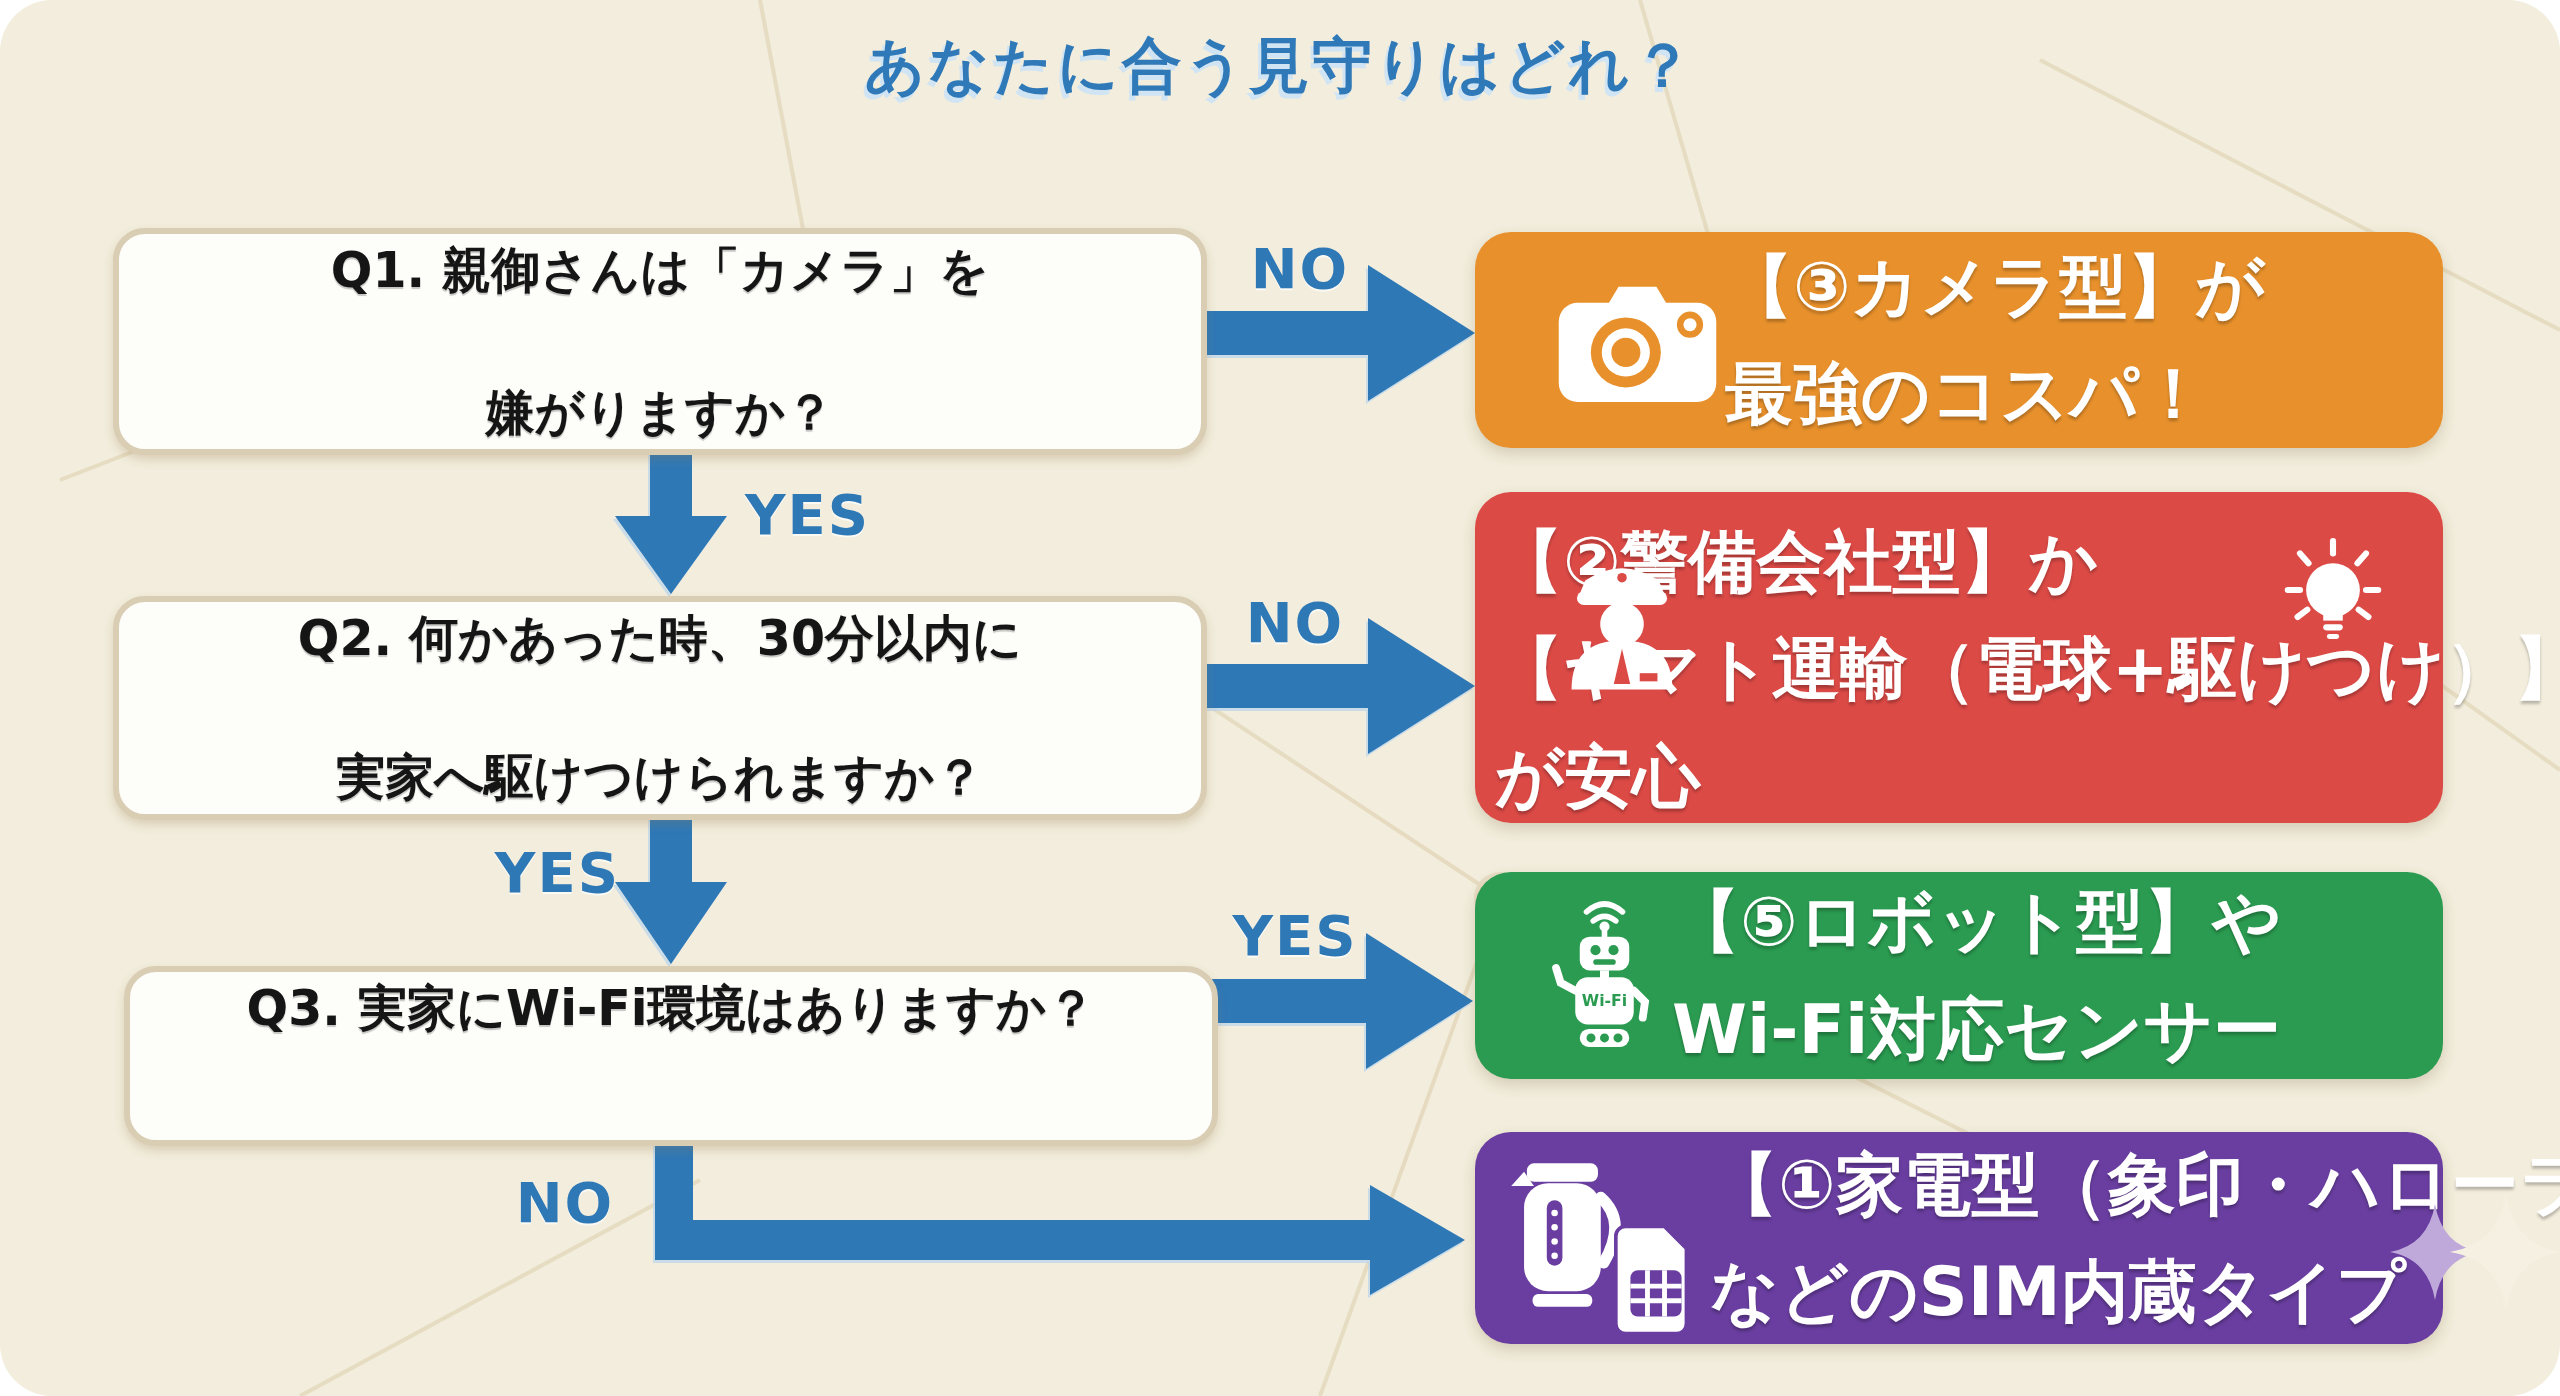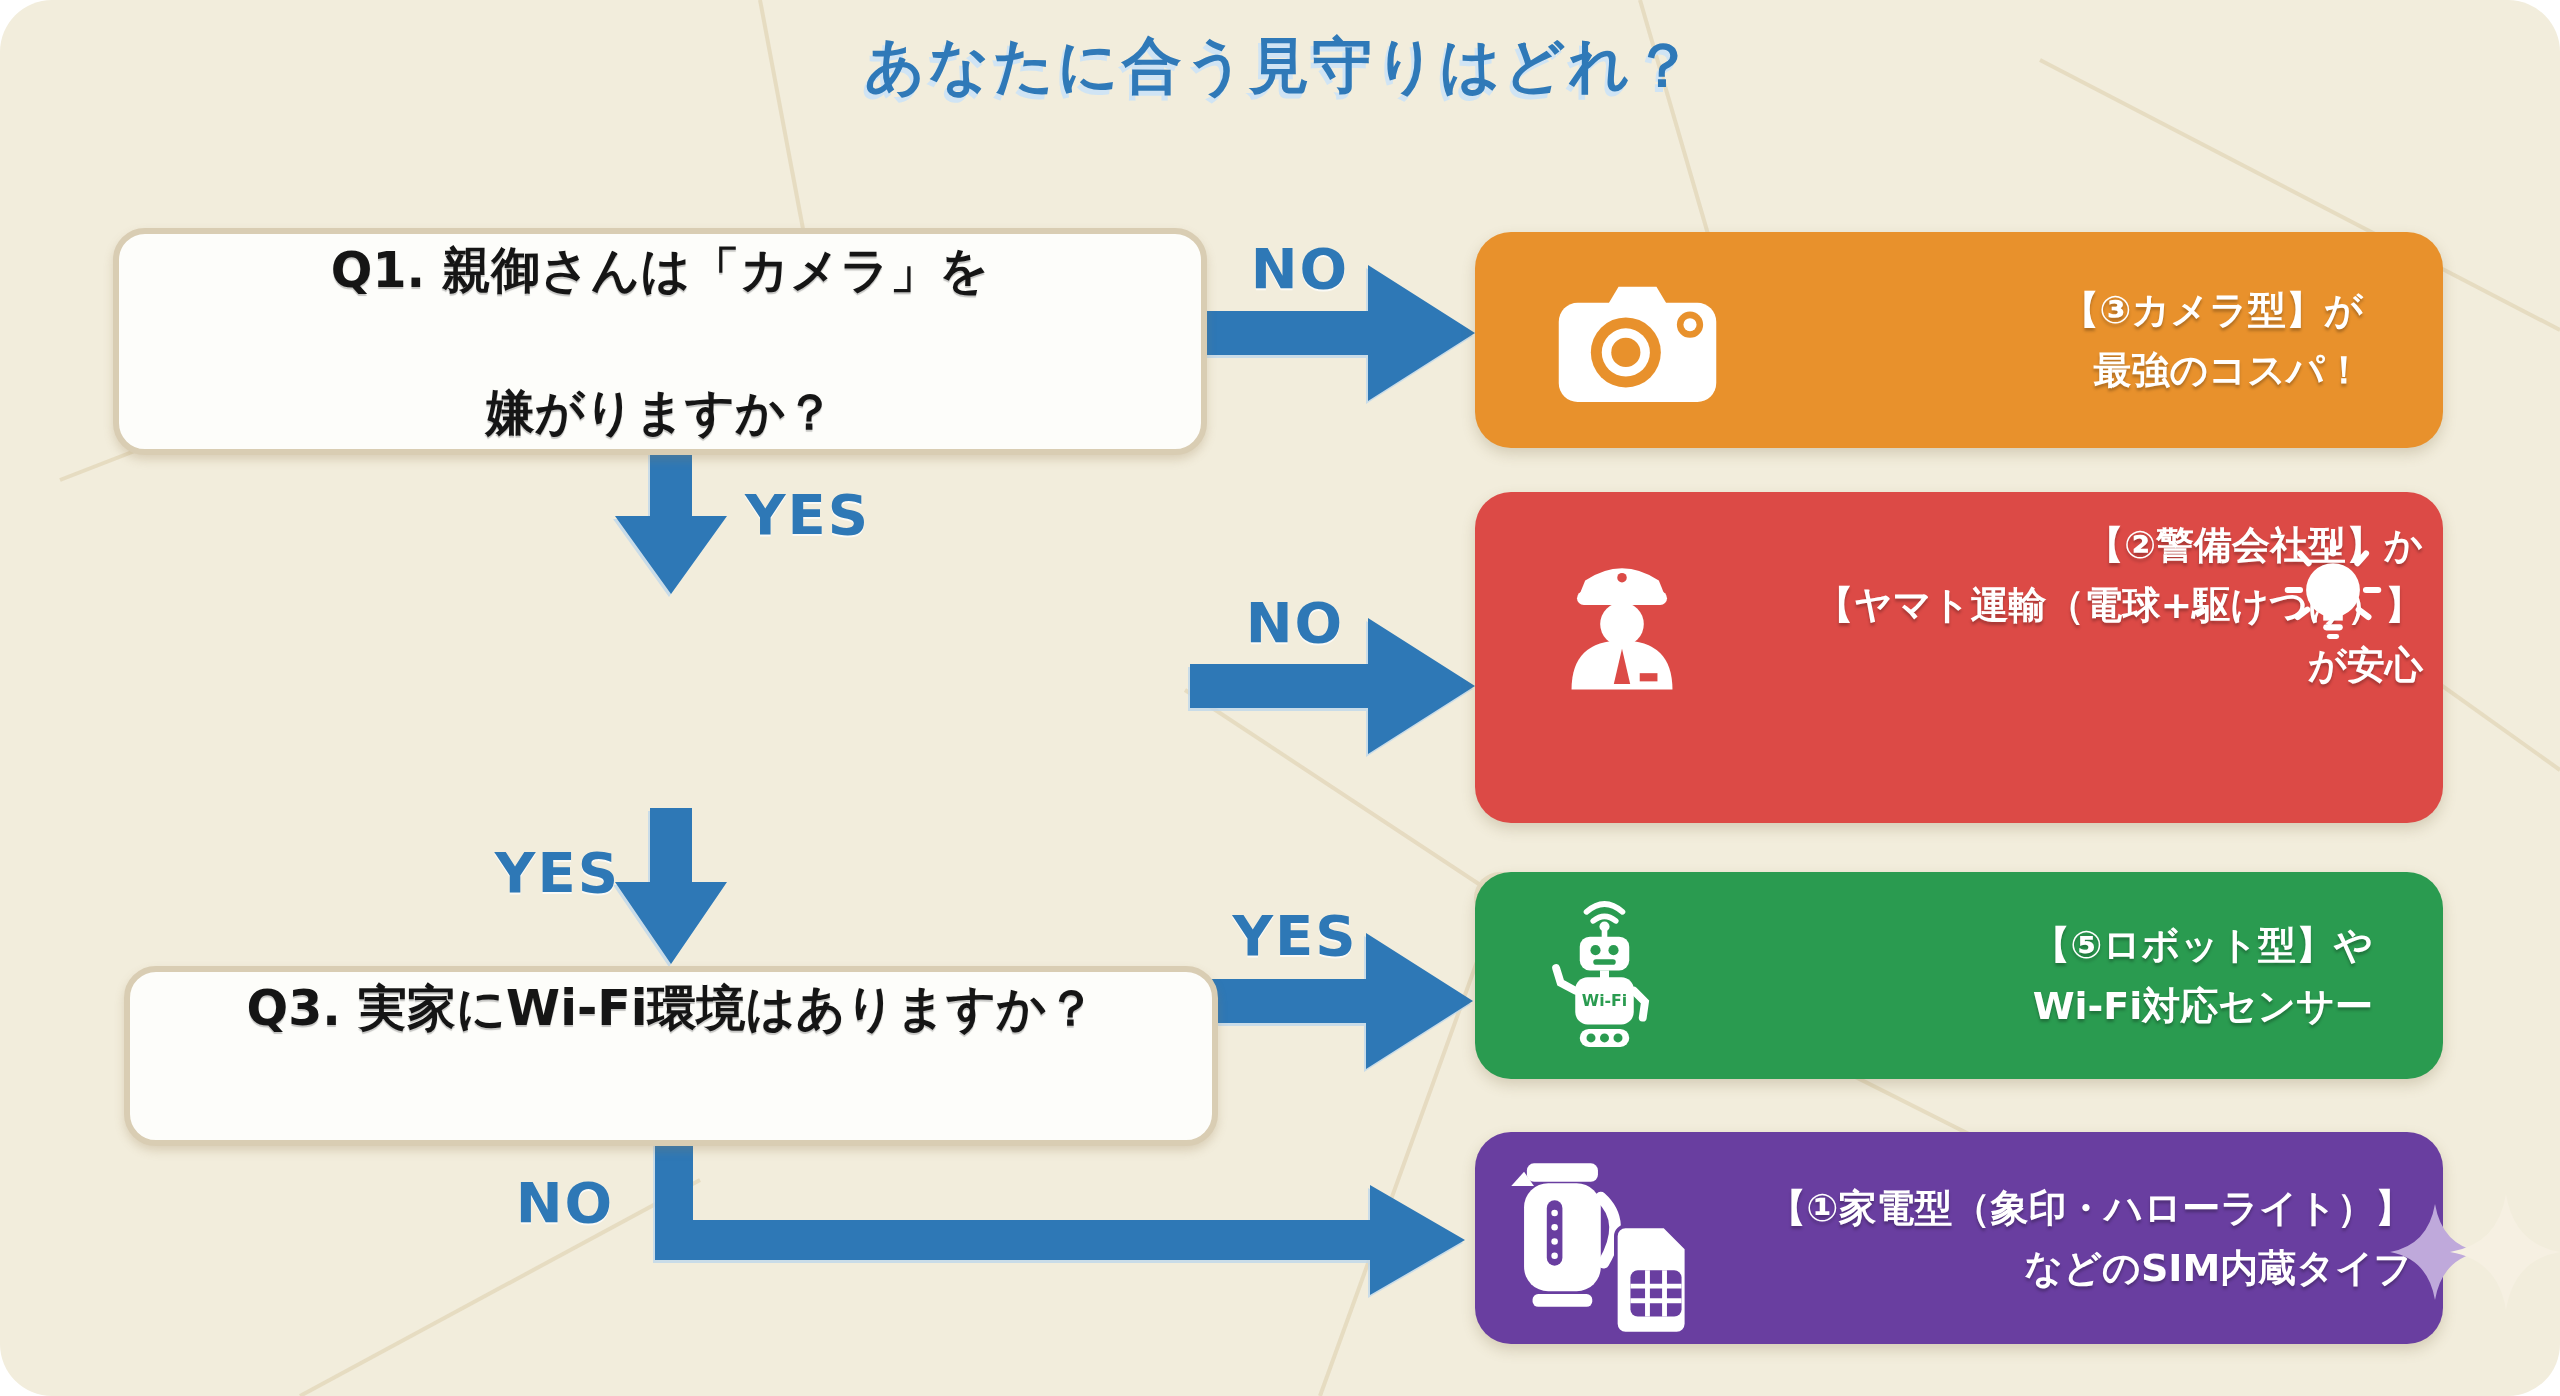--- a/index.html
+++ b/index.html
@@ -15,21 +15,21 @@
         box-shadow:0 5px 10px rgba(150,125,80,.25);display:flex;flex-direction:column;
         justify-content:space-between;align-items:center;z-index:2;}
   .qline{font-size:49px;font-weight:800;color:#151515;line-height:1.5;text-align:center;
          text-shadow:0 2px 1px rgba(0,0,0,.22);white-space:nowrap;}
   .abox{position:absolute;border-radius:36px;display:flex;align-items:center;
         box-shadow:0 6px 14px rgba(110,90,50,.22);z-index:2;}
   .orange{background:#E8912C;}
   .red{background:#DC4A46;flex-direction:column;justify-content:center;}
   .green{background:#2A9B50;}
   .purple{background:#693EA0;}
-  .aline{font-size:38px;font-weight:800;color:#FFFFFF;line-height:1.58;text-align:right;
+  .aline{font-size:68px;font-weight:800;color:#FFFFFF;line-height:1.58;text-align:left;
          text-shadow:0 3px 3px rgba(0,0,0,.25);white-space:nowrap;}
   .atext{flex:1;text-align:center;}
   .arrow{position:absolute;z-index:1;filter:drop-shadow(-2px 3px 0 rgba(190,215,235,.8));}
   .edge-label{position:absolute;font-size:56px;font-weight:800;color:#2E78B6;z-index:3;
               text-shadow:0 2px 0 rgba(255,255,255,.7);letter-spacing:2px;}
   .icon{position:relative;z-index:2;}
   .abs{position:absolute;}
   .sparkle{position:absolute;z-index:4;}
 </style>
 </head>
@@ -58,20 +58,24 @@
     </g>
   </svg>
 
   <div class="title">あなたに合う見守りはどれ？</div>
 
   <div class="qbox" style="left:113px;top:228px;width:1082px;height:215px;">
     <div class="qline">Q1. 親御さんは「カメラ」を</div>
     <div class="qline">嫌がりますか？</div>
   </div>
 
+  <div class="qbox" style="left:113px;top:596px;width:1082px;height:212px;">
+    <div class="qline">Q2. 何かあった時、30分以内に</div>
+    <div class="qline">実家へ駆けつけられますか？</div>
+  </div>
 
   <div class="qbox" style="left:124px;top:966px;width:1082px;height:168px;">
     <div class="qline">Q3. 実家にWi-Fi環境はありますか？</div>
     <div class="qline"></div>
   </div>
 
   <svg class="arrow" style="left:1190px;top:253px;" width="285" height="160" viewBox="0 0 285 160">
     <polygon points="0,58 178,58 178,12 285,80 178,148 178,102 0,102" fill="#2E78B6"></polygon>
   </svg>
   <div class="edge-label" style="left:1210px;top:236px;width:180px;text-align:center;">NO</div>

